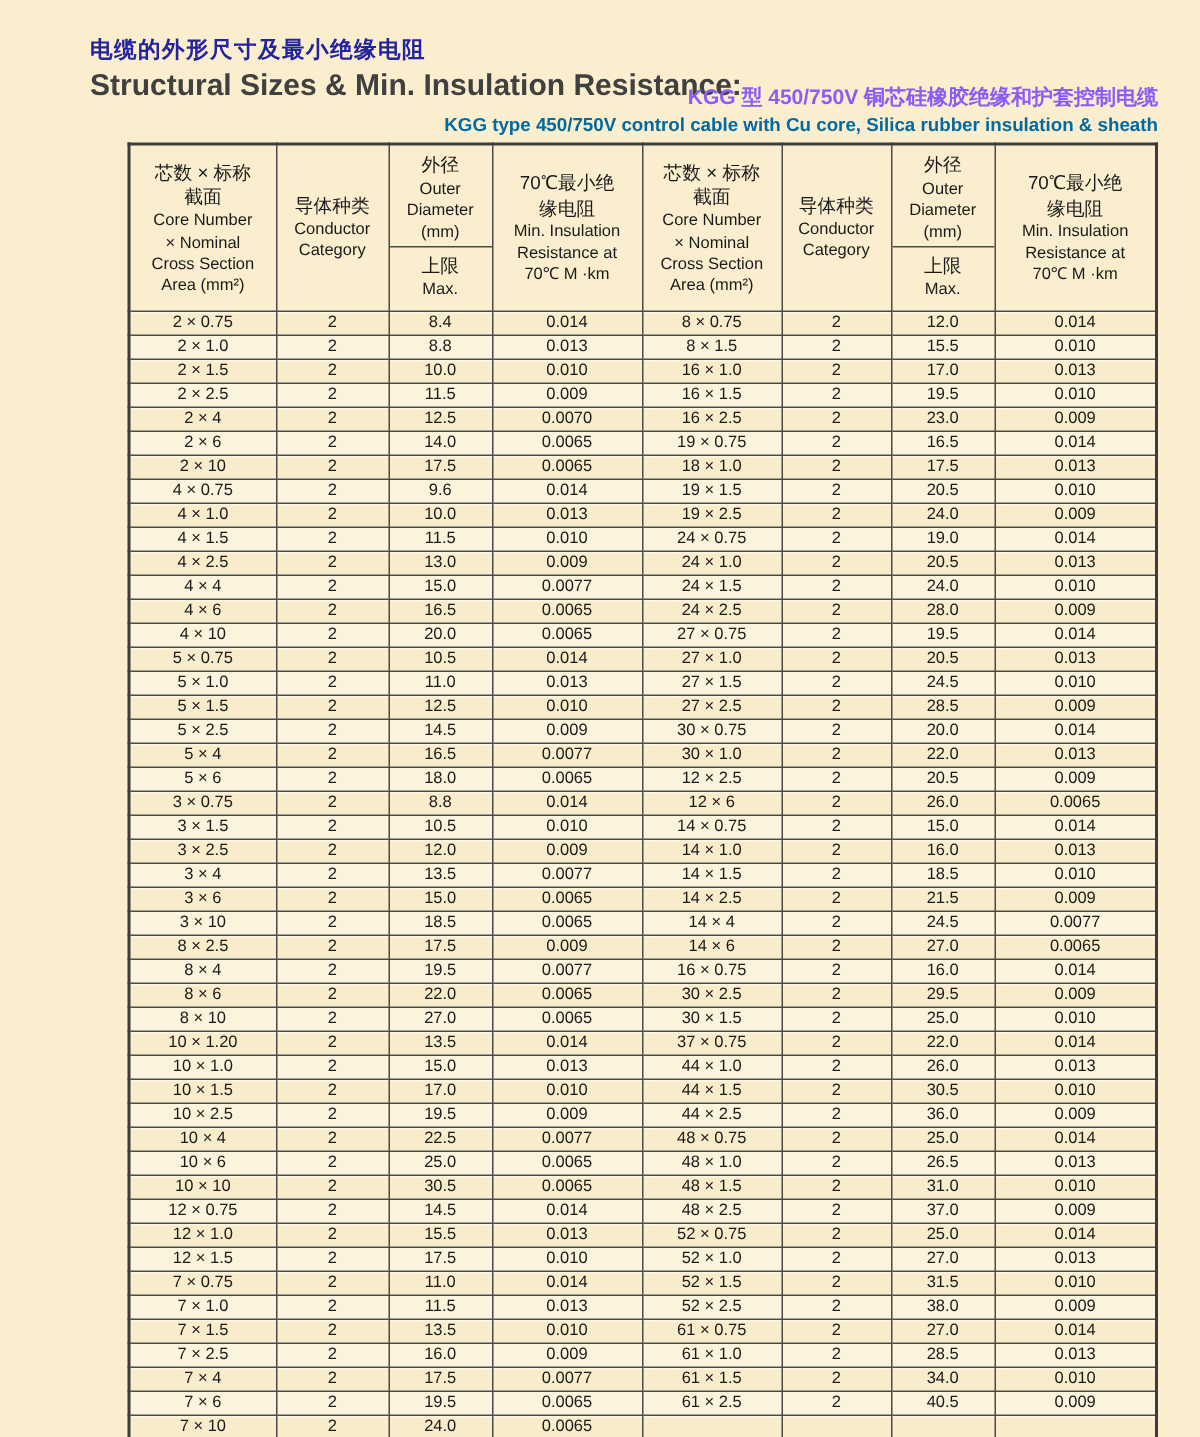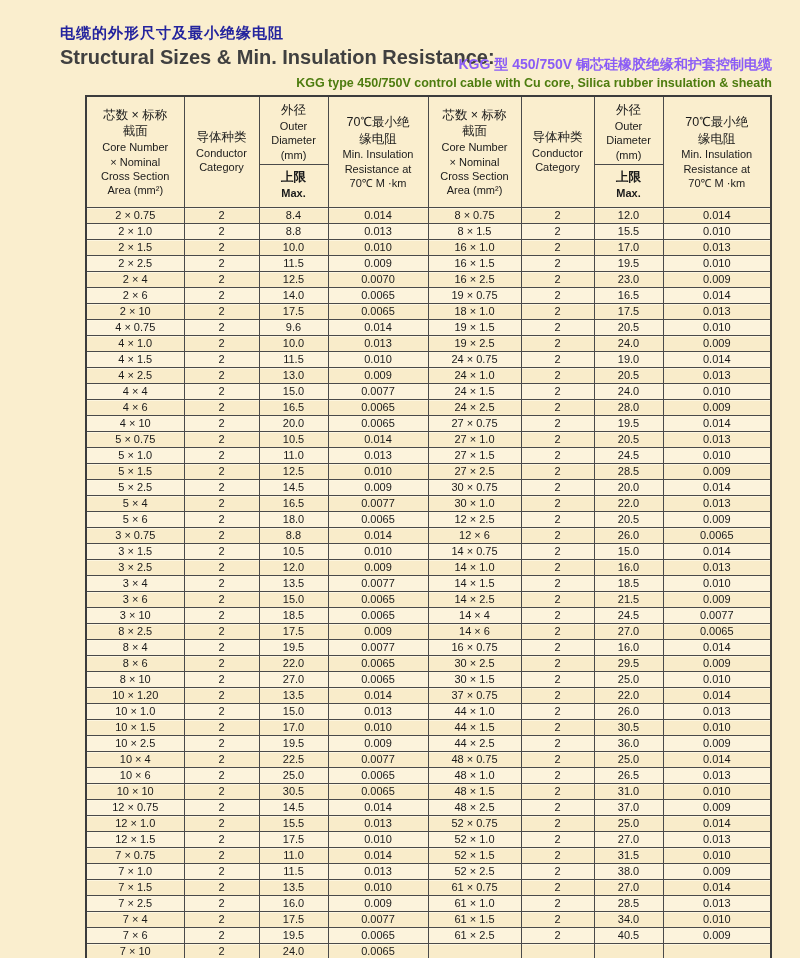--- a/index.html
+++ b/index.html
@@ -8,21 +8,21 @@
     background:#FAEECE;
     font-family:"Liberation Sans", sans-serif;
     color:#1a1a1a;
     overflow:hidden;
   }
   .page { padding:24px 0 0 60px; }
 
   .title-zh { color:#24249E; font-weight:bold; font-size:15px; letter-spacing:1px; }
   .title-en { color:#404040; font-weight:bold; font-size:20px; margin-top:3px; }
   .sub-zh   { color:#8b5cf6; font-weight:bold; font-size:14px; text-align:right; width:712px; margin-top:-13px; }
-  .sub-en   { color:#4d7c0f; font-weight:bold; font-size:12.5px; text-align:right; width:712px; margin-top:2px; }
+  .sub-en   { color:#0369a1; font-weight:bold; font-size:12.5px; text-align:right; width:712px; margin-top:2px; }
 
   table.spec {
     border-collapse:collapse;
     table-layout:fixed;
     width:685px;
     margin:5px 0 0 25px;
     border:2px solid #3c3c3c;
   }
   .spec th, .spec td {
     border:1px solid #4a4a4a;
@@ -38,21 +38,21 @@
   .hz { font-size:12.5px; line-height:1.35; }
   .he { font-size:11px; line-height:1.3; }
   th.split { padding:0; }
   .dia-top {
     height:64px;
     border-bottom:1px solid #4a4a4a;
     display:flex; flex-direction:column; justify-content:center;
   }
   .dia-bot {
     height:39px;
-    display:flex; flex-direction:column; justify-content:center;font-weight:bold;
+    display:flex; flex-direction:column; justify-content:center;
   }
   .spec tbody td {
     font-size:11px;
     height:15px;
     line-height:15px;
     padding:0 2px;
     box-shadow: inset 0 1px 0 #fdf6e0; 
   }
   .spec tbody tr:nth-child(odd)  td { background:#F9ECCA; }
   .spec tbody tr:nth-child(even) td { background:#FCF3DC; }

